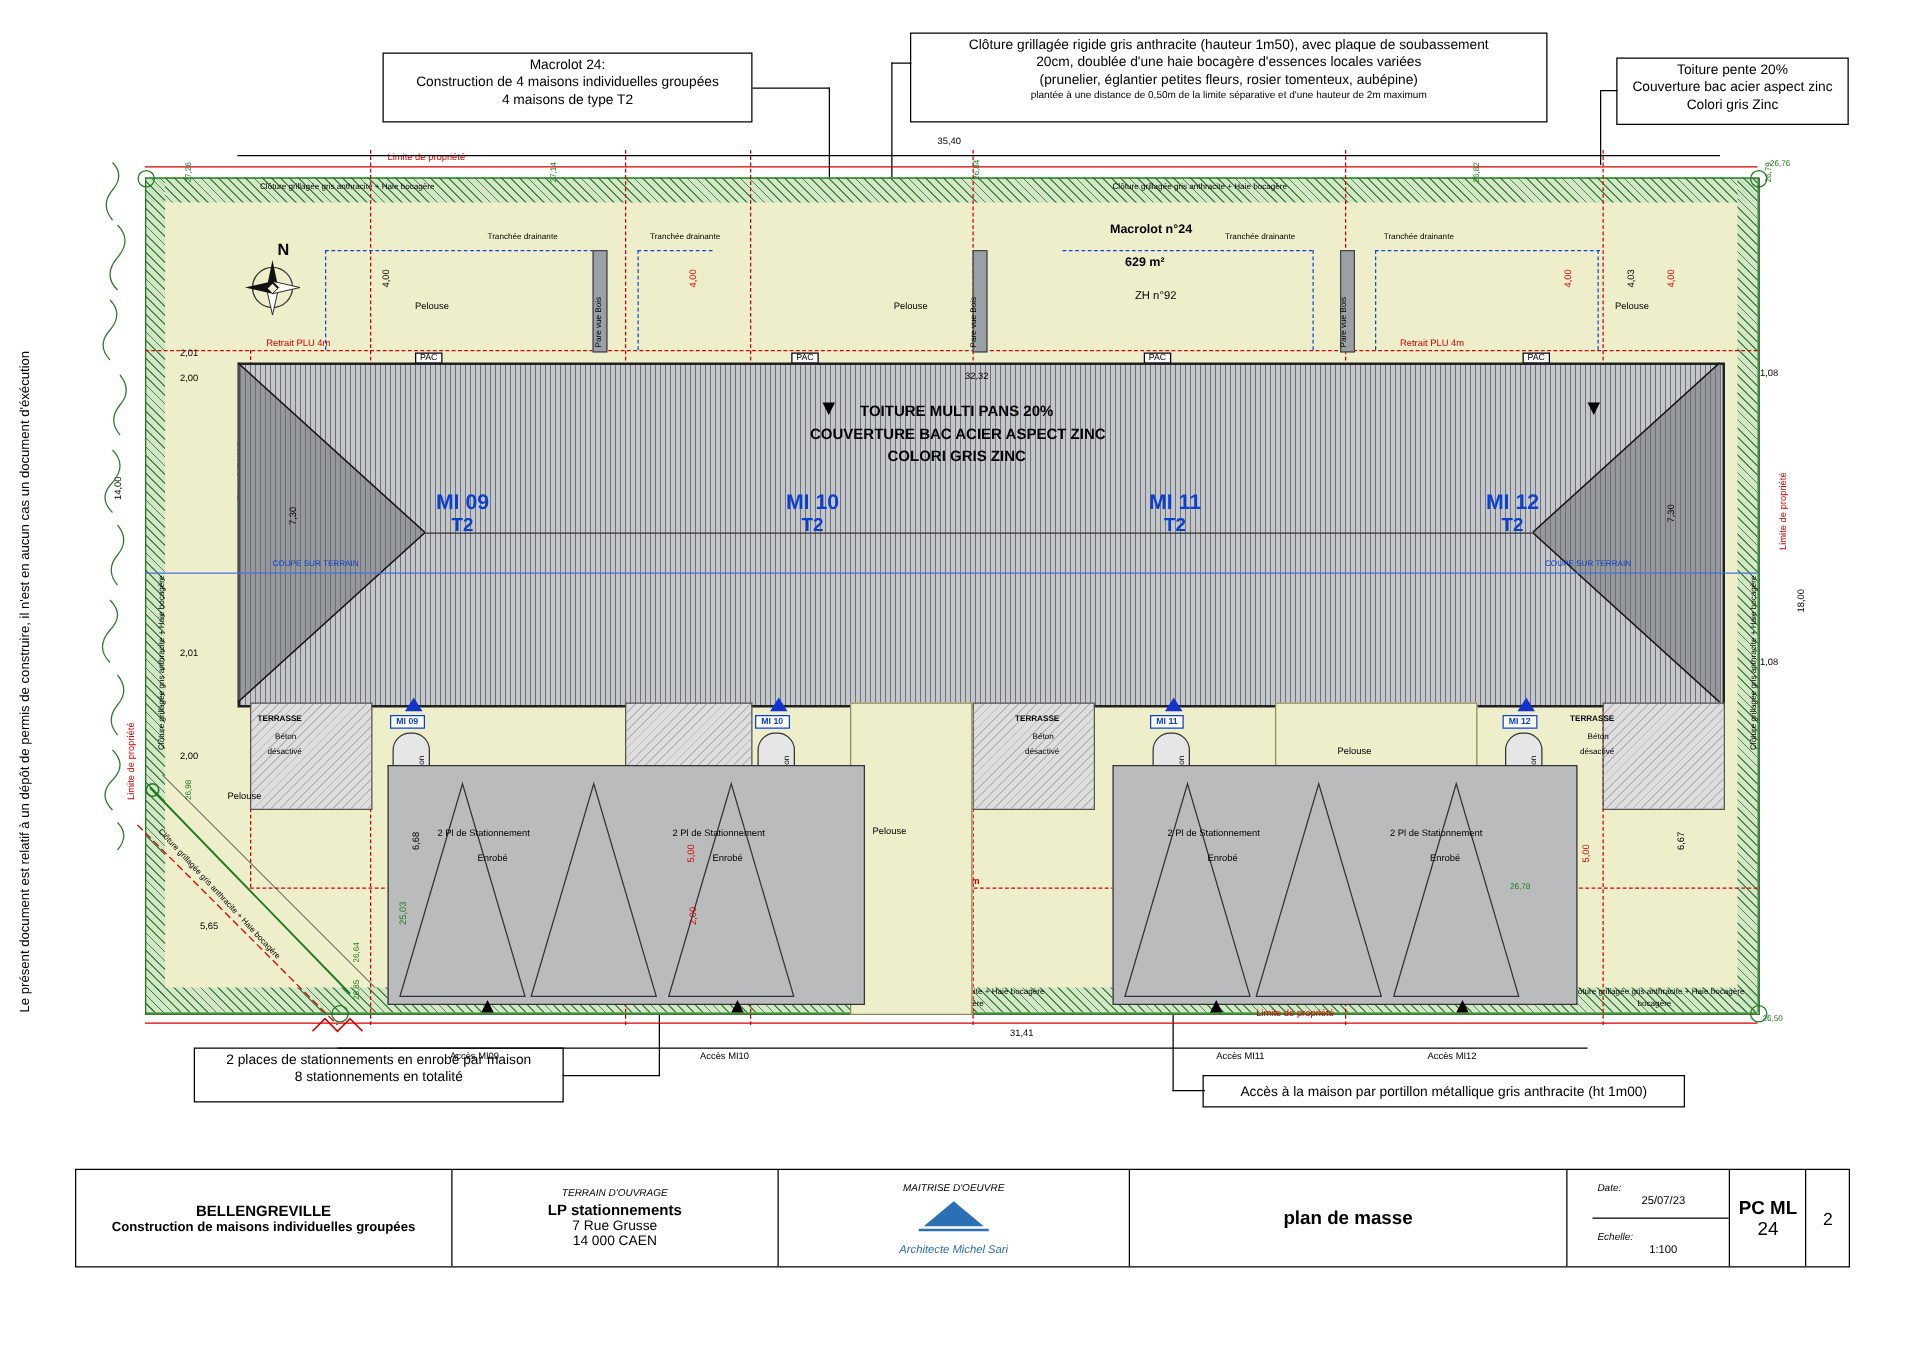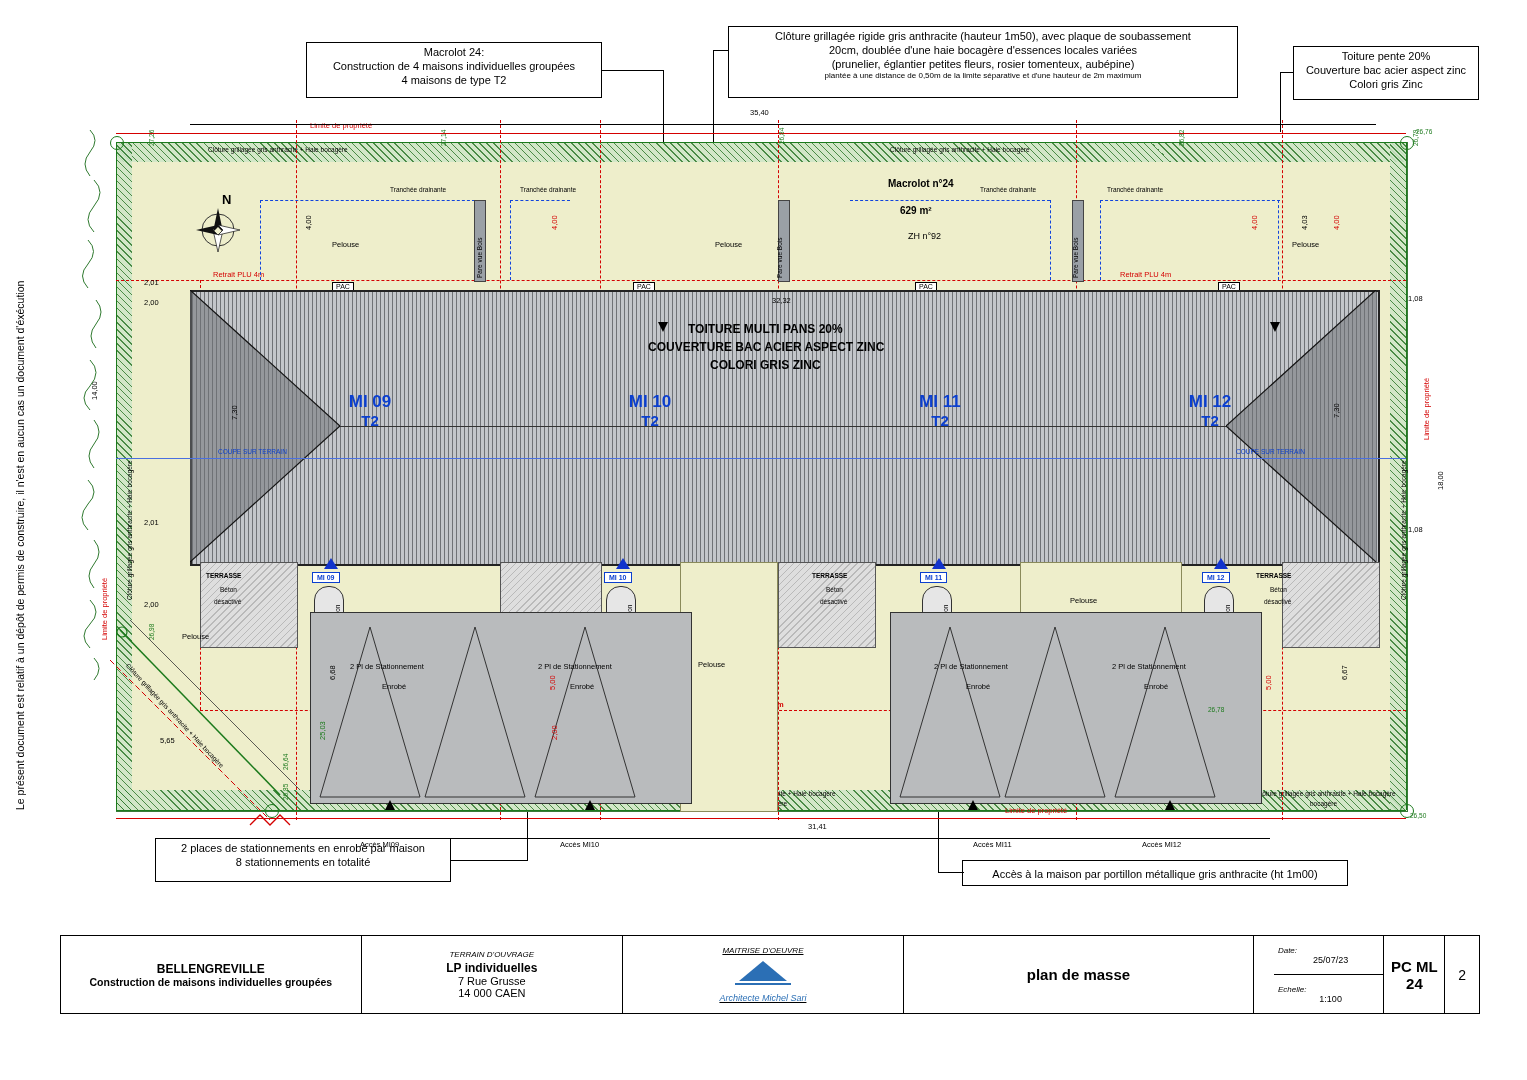--- a/index.html
+++ b/index.html
@@ -396,25 +396,25 @@
 
 </div>
 
 <div id="titleblock">
   <div style="width:305px;">
     <div style="font-size:12px;font-weight:bold;">BELLENGREVILLE</div>
     <div style="font-size:10.5px;font-weight:bold;">Construction de maisons individuelles groupées</div>
   </div>
   <div style="width:265px;">
     <div class="tbsmall">TERRAIN D'OUVRAGE</div>
-    <div style="font-size:12px;font-weight:bold;margin-top:2px;">LP individuelles</div>
+    <div style="font-size:12px;font-weight:bold;margin-top:2px;">LP stationnements</div>
     <div style="font-size:11px;">7 Rue Grusse</div>
     <div style="font-size:11px;">14 000 CAEN</div>
   </div>
-  <div style="width:285px;text-decoration:underline;">
+  <div style="width:285px;">
     <div class="tbsmall">MAITRISE D'OEUVRE</div>
     <div style="margin-top:4px;">
       <svg width="96" height="30" viewBox="0 0 96 30">
         <polygon points="48,2 72,22 24,22" fill="#2b6fb5"></polygon>
         <rect x="20" y="24" width="56" height="2" fill="#2b6fb5"></rect>
       </svg>
     </div>
     <div style="font-size:9px;font-style:italic;color:#2b6fb5;">Architecte Michel Sari</div>
   </div>
   <div style="width:355px;">
@@ -428,18 +428,18 @@
     <div style="flex:1;display:flex;flex-direction:column;justify-content:center;padding-left:4px;">
       <div class="tbsmall">Echelle:</div>
       <div style="font-size:9px;text-align:center;">1:100</div>
     </div>
   </div>
   <div style="width:62px;">
     <div style="font-size:15px;font-weight:bold;">
       <span>PC</span>
       <span>ML</span>
     </div>
-    <div style="font-size:15px;font-weight:bold;">24</div>
+    <div style="font-size:15px;font-weight:normal;">24</div>
   </div>
   <div style="width:34px;">
     <div style="font-size:14px;">2</div>
   </div>
 </div>
 
 </body></html>

